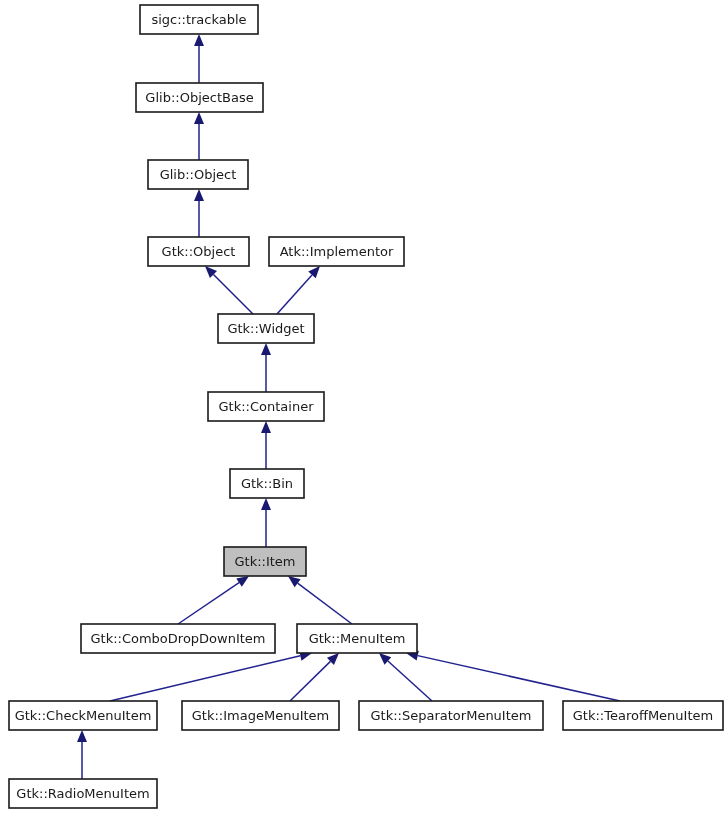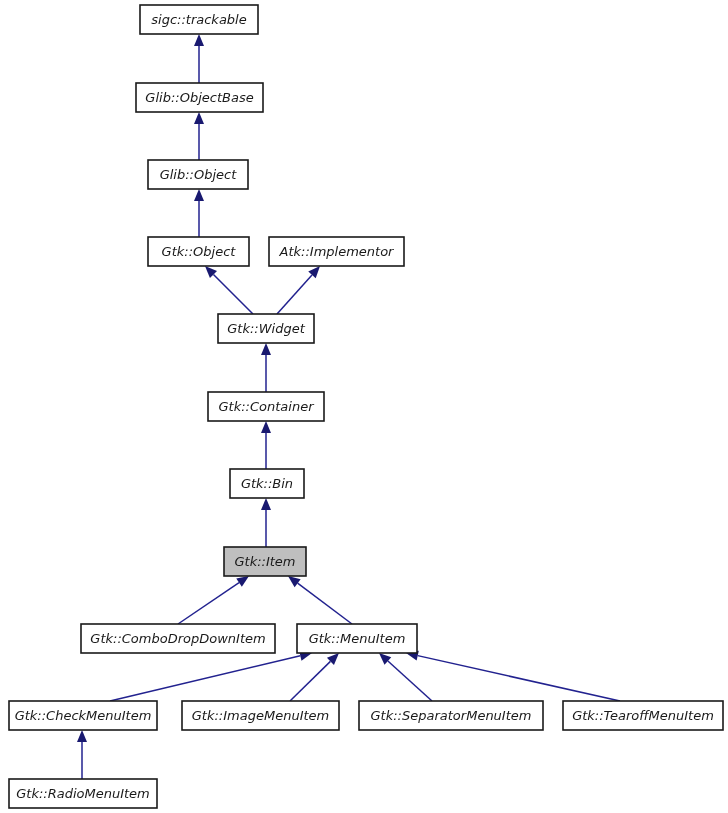--- a/index.html
+++ b/index.html
@@ -11,21 +11,20 @@
   body {
     width: 728px;
     height: 813px;
     font-family: "DejaVu Sans", "Liberation Sans", sans-serif;
     overflow: hidden;
   }
   #diagram-root {
     position: relative;
     width: 728px;
     height: 813px;
-    font-style: italic;
   }
   svg#inheritance-graph {
     display: block;
     width: 728px;
     height: 813px;
   }
   .node-box {
     fill: #ffffff;
     stroke: #1a1a1a;
     stroke-width: 1.6;

